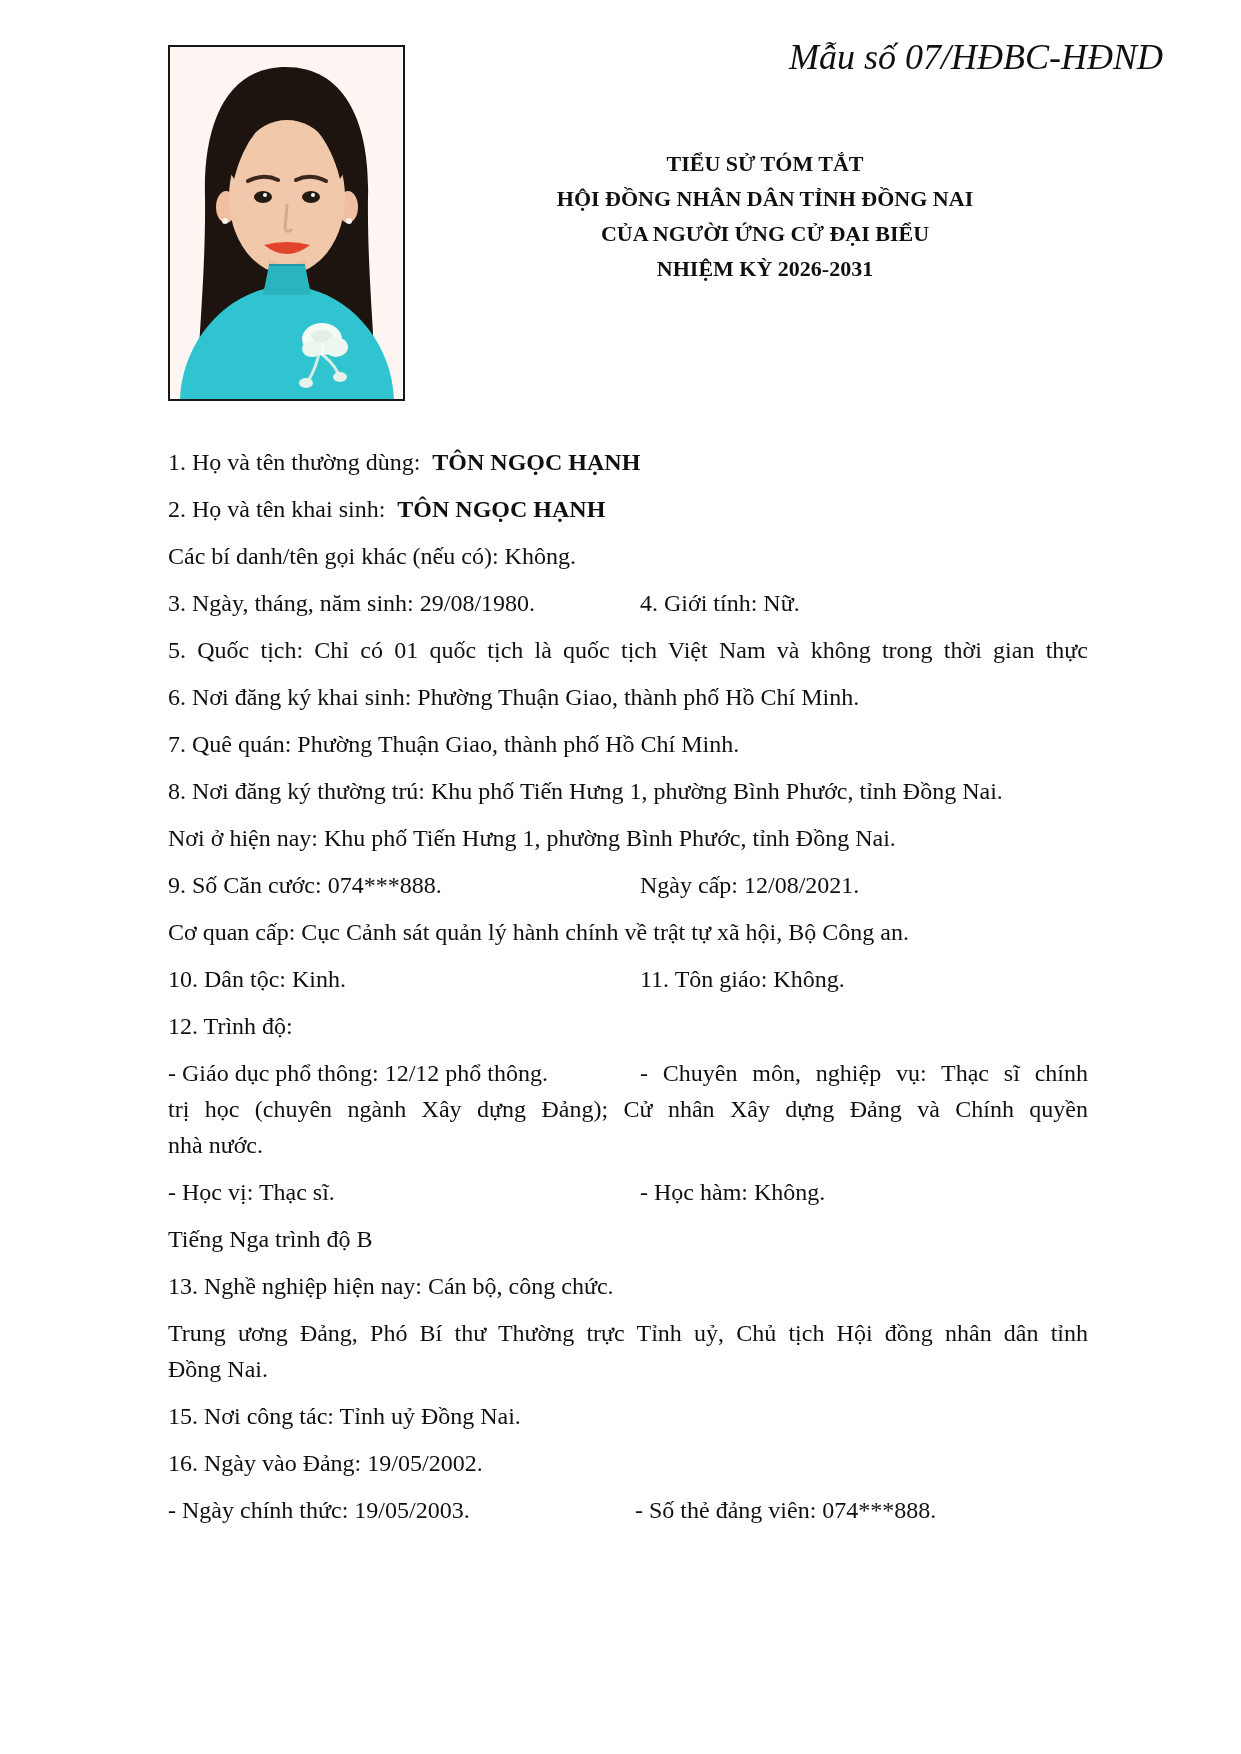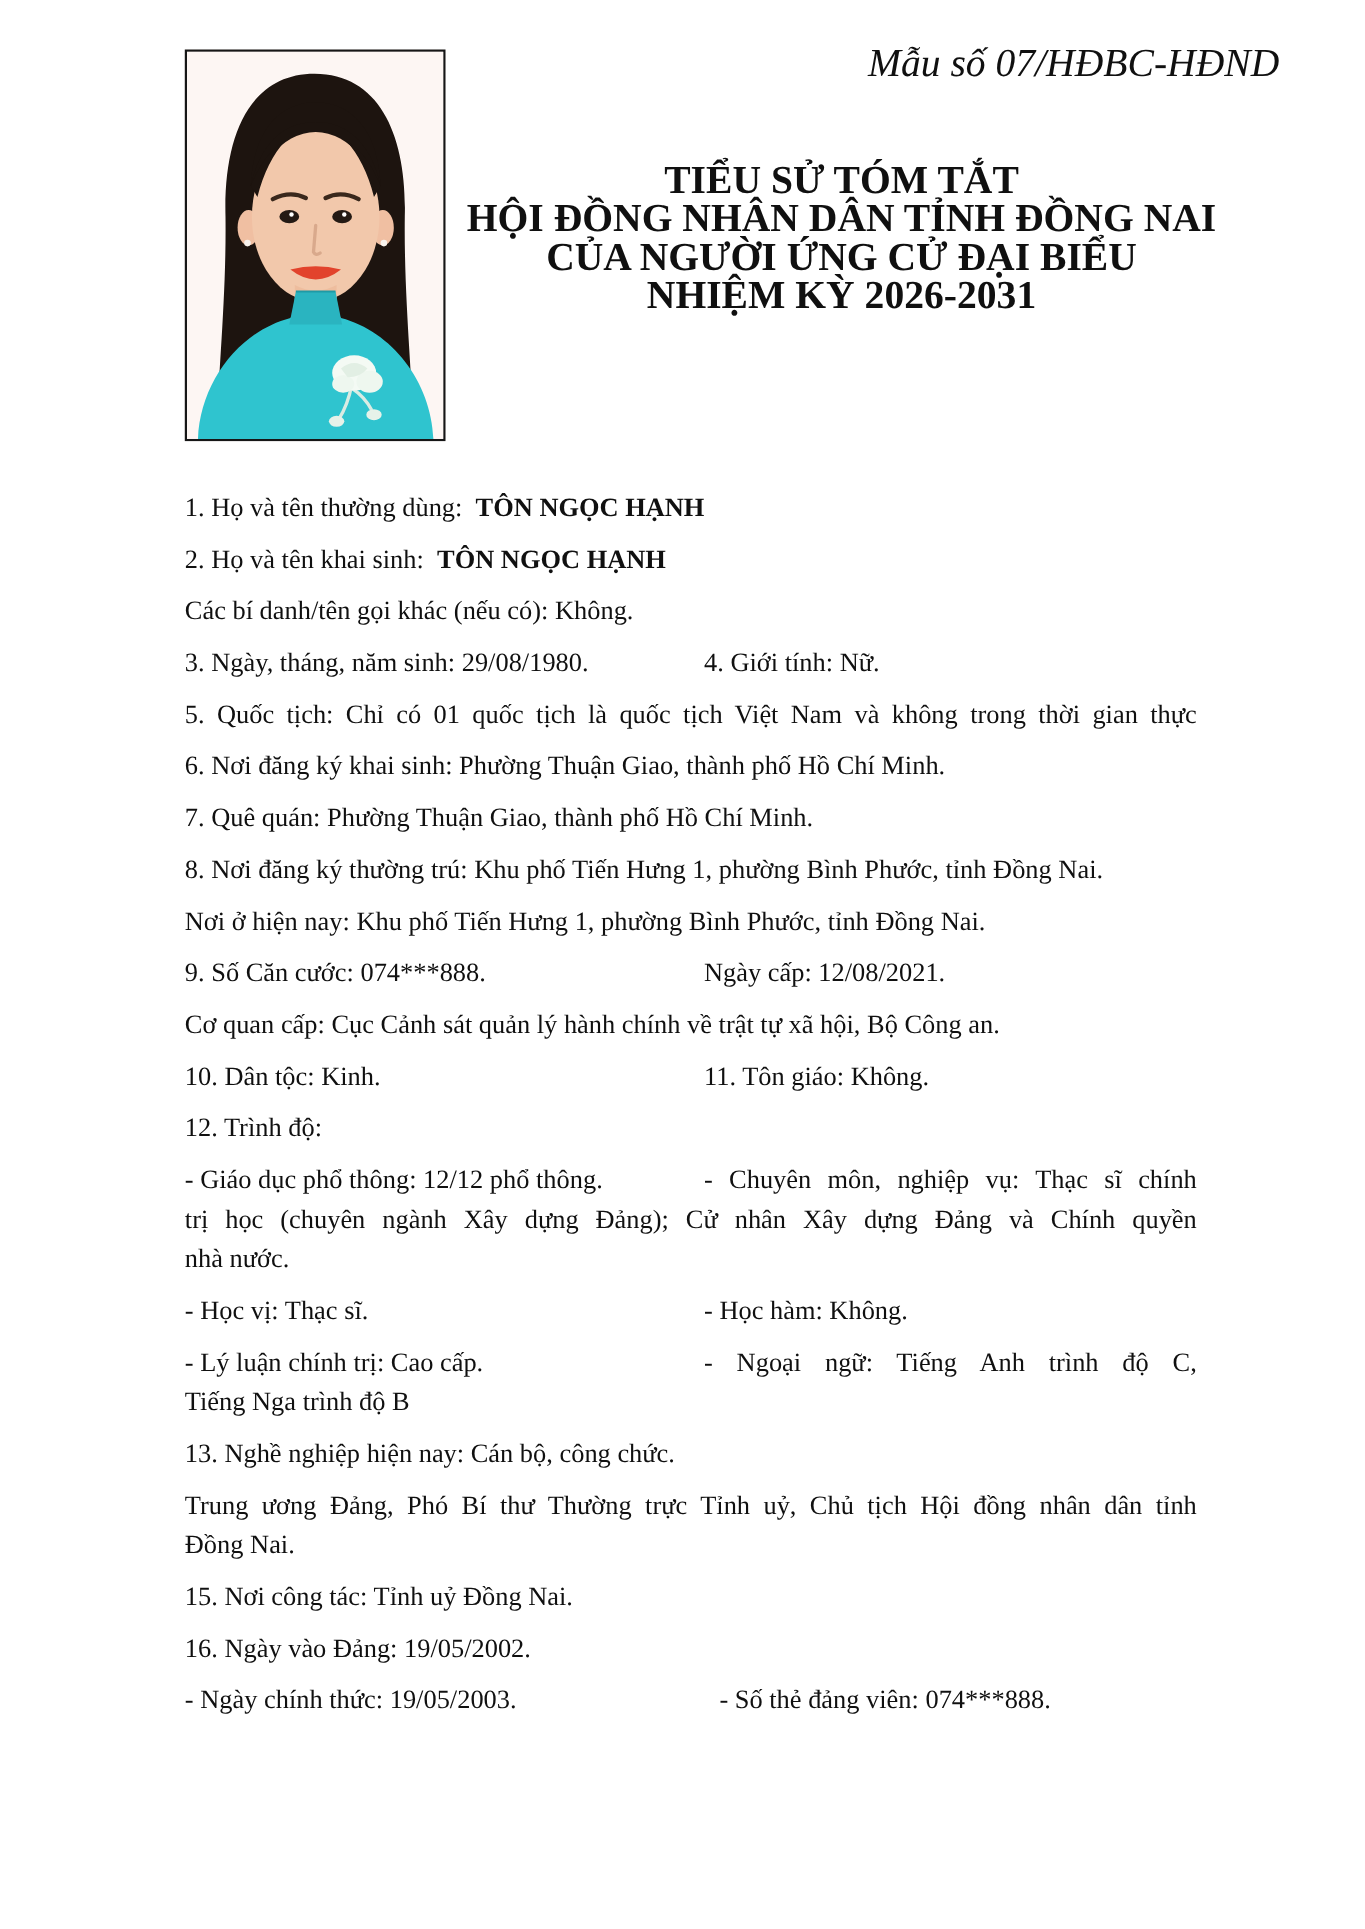--- a/index.html
+++ b/index.html
@@ -16,33 +16,33 @@
   }
 
   .photo-frame {
     position:absolute; left:168px; top:45px; width:237px; height:356px;
     border:2px solid #161616; box-sizing:border-box; background:#fdf6f3;
   }
   .photo-frame svg { display:block; width:100%; height:100%; }
 
   .doc-title {
     position:absolute; left:405px; top:146px; width:720px;
-    text-align:center; font-weight:bold; font-size:36px; line-height:35px;
+    text-align:center; font-weight:bold; font-size:22px; line-height:35px;
     white-space:nowrap;
   }
 
   .body-text {
     position:absolute; left:168px; top:444px; width:920px;
     font-size:24px; line-height:36px;
   }
   .para { margin:0 0 11px 0; position:relative; }
   .line { white-space:nowrap; }
   .jline { text-align:justify; text-align-last:justify; white-space:normal; }
   .col2 { position:absolute; left:472px; top:0; white-space:nowrap; }
-  .col2-far { left:486px; }
+  .col2-far { left:467px; }
   .col2-wide {
     width:448px; white-space:normal;
     text-align:justify; text-align-last:justify;
   }
   .bold-name { font-weight:bold; padding-left:12px; }
 </style>
 </head>
 <body>
 
 <div class="page">
@@ -156,24 +156,20 @@
       <div class="jline">trị học (chuyên ngành Xây dựng Đảng); Cử nhân Xây dựng Đảng và Chính quyền</div>
       <div class="line">nhà nước.</div>
     </div>
 
     <div class="para line">
       <span>- Học vị: Thạc sĩ.</span>
       <span class="col2">- Học hàm: Không.</span>
     </div>
 
     <div class="para">
-      <div class="line">
-        <span>- Lý luận chính trị: Cao cấp.</span>
-        <span class="col2 col2-wide">- Ngoại ngữ: Tiếng Anh trình độ C,</span>
-      </div>
       <div class="line">Tiếng Nga trình độ B</div>
     </div>
 
     <div class="para line">13. Nghề nghiệp hiện nay: Cán bộ, công chức.</div>
 
     <div class="para">
       <div class="jline">Trung ương Đảng, Phó Bí thư Thường trực Tỉnh uỷ, Chủ tịch Hội đồng nhân dân tỉnh</div>
       <div class="line">Đồng Nai.</div>
     </div>
 

